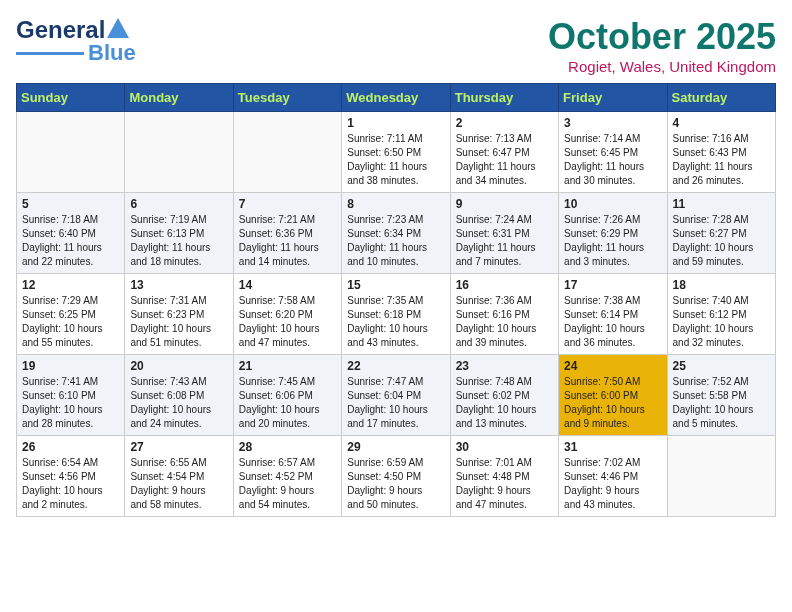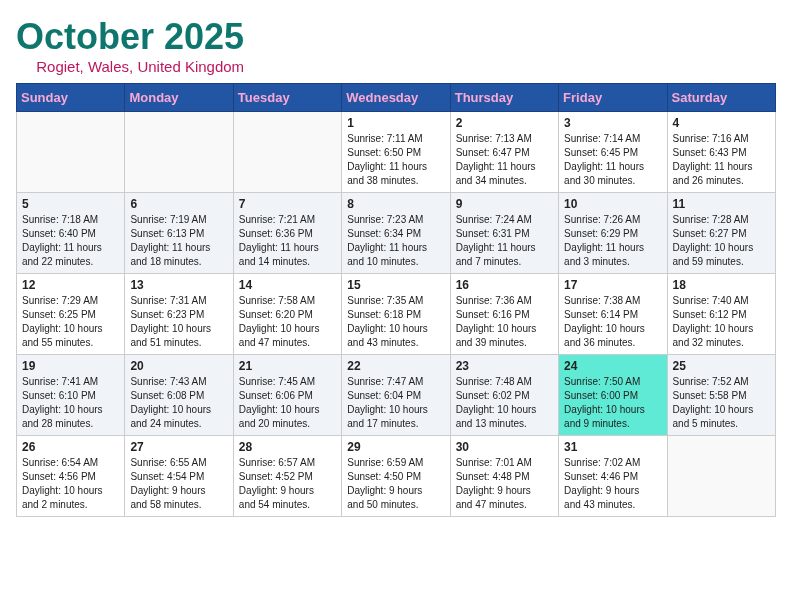--- a/index.html
+++ b/index.html
@@ -33,21 +33,21 @@
       font-size: 15px;
       color: #be185d;
     }
     .calendar {
       width: 100%;
       border-collapse: collapse;
       border: 1px solid #ccc;
     }
     .calendar th {
       background: #2255a4;
-      color: #f9a8d4;
+      color: #bef264;
       font-size: 13px;
       padding: 6px 4px;
       text-align: left;
       border: 1px solid #1a4080;
       font-weight: bold;
     }
     .calendar td {
       border: 1px solid #ccc;
       vertical-align: top;
       padding: 4px 5px;
@@ -72,20 +72,32 @@
     .cell-content {
       font-size: 10px;
       line-height: 1.4;
     }
     .empty { background: #f9f9f9 !important; }
   </style>
 </head>
 <body>
 
 <div class="header">
+  <div class="logo">
+    <div style="display:flex; align-items:center;">
+      <span style="font-size:24px; font-weight:bold; color:#1a3a6c;">General</span>
+      <svg width="22" height="20" viewBox="0 0 22 20" style="margin-left:2px; margin-bottom:4px;">
+        <polygon points="0,20 11,0 22,20" fill="#4a90d9"></polygon>
+      </svg>
+    </div>
+    <div style="display:flex; align-items:center; margin-top:-4px;">
+      <div style="width:68px; height:3px; background:#4a90d9; margin-right:4px;"></div>
+      <span style="font-size:22px; font-weight:bold; color:#4a90d9;">Blue</span>
+    </div>
+  </div>
   <div class="title-block">
     <div class="month-title">October 2025</div>
     <div class="location">Rogiet, Wales, United Kingdom</div>
   </div>
 </div>
 
 <table class="calendar">
   <thead>
     <tr>
     <th>Sunday</th>
@@ -262,21 +274,21 @@
           <div class="cell-content">Daylight: 10 hours</div>
           <div class="cell-content">and 17 minutes.</div>
         </td>
         <td style="background: rgb(240, 244, 248);">
           <span class="day-num">23</span>
           <div class="cell-content">Sunrise: 7:48 AM</div>
           <div class="cell-content">Sunset: 6:02 PM</div>
           <div class="cell-content">Daylight: 10 hours</div>
           <div class="cell-content">and 13 minutes.</div>
         </td>
-        <td style="background: #5eead4;">
+        <td style="background: #eab308;">
           <span class="day-num">24</span>
           <div class="cell-content">Sunrise: 7:50 AM</div>
           <div class="cell-content">Sunset: 6:00 PM</div>
           <div class="cell-content">Daylight: 10 hours</div>
           <div class="cell-content">and 9 minutes.</div>
         </td>
         <td style="background: rgb(240, 244, 248);">
           <span class="day-num">25</span>
           <div class="cell-content">Sunrise: 7:52 AM</div>
           <div class="cell-content">Sunset: 5:58 PM</div>

